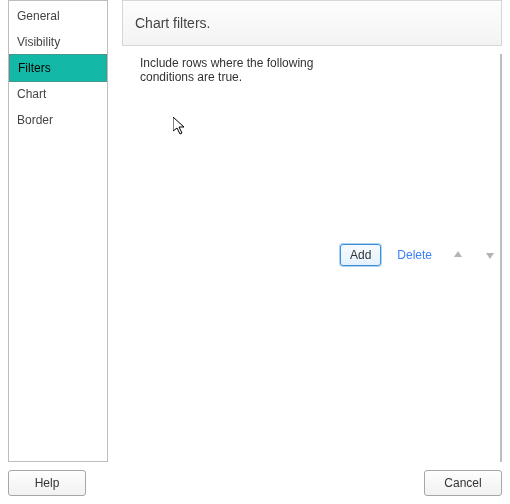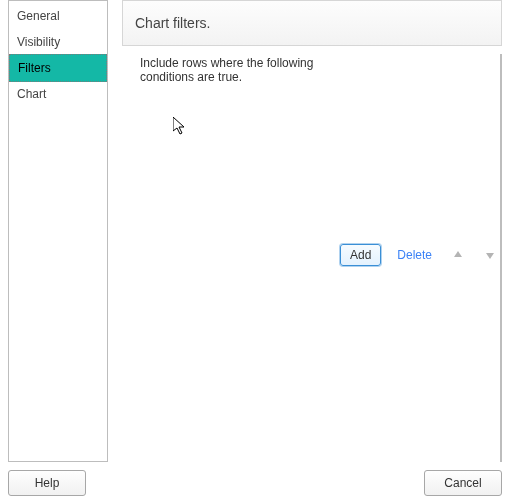--- a/index.html
+++ b/index.html
@@ -153,20 +153,21 @@
 
 <div class="window">
 
 
   <div class="body">
     <div class="sidebar">
       <div class="sidebar-item">General</div>
       <div class="sidebar-item">Visibility</div>
       <div class="sidebar-item selected">Filters</div>
       <div class="sidebar-item">Chart</div>
+      <div class="sidebar-item">Border</div>
     </div>
 
     <div class="main">
       <div class="section-header">Chart filters.</div>
 
       <div class="section-body">
         <div class="instruction">Include rows where the following conditions are true.</div>
 
         <div class="toolbar">
           <div class="btn highlight">Add</div>

